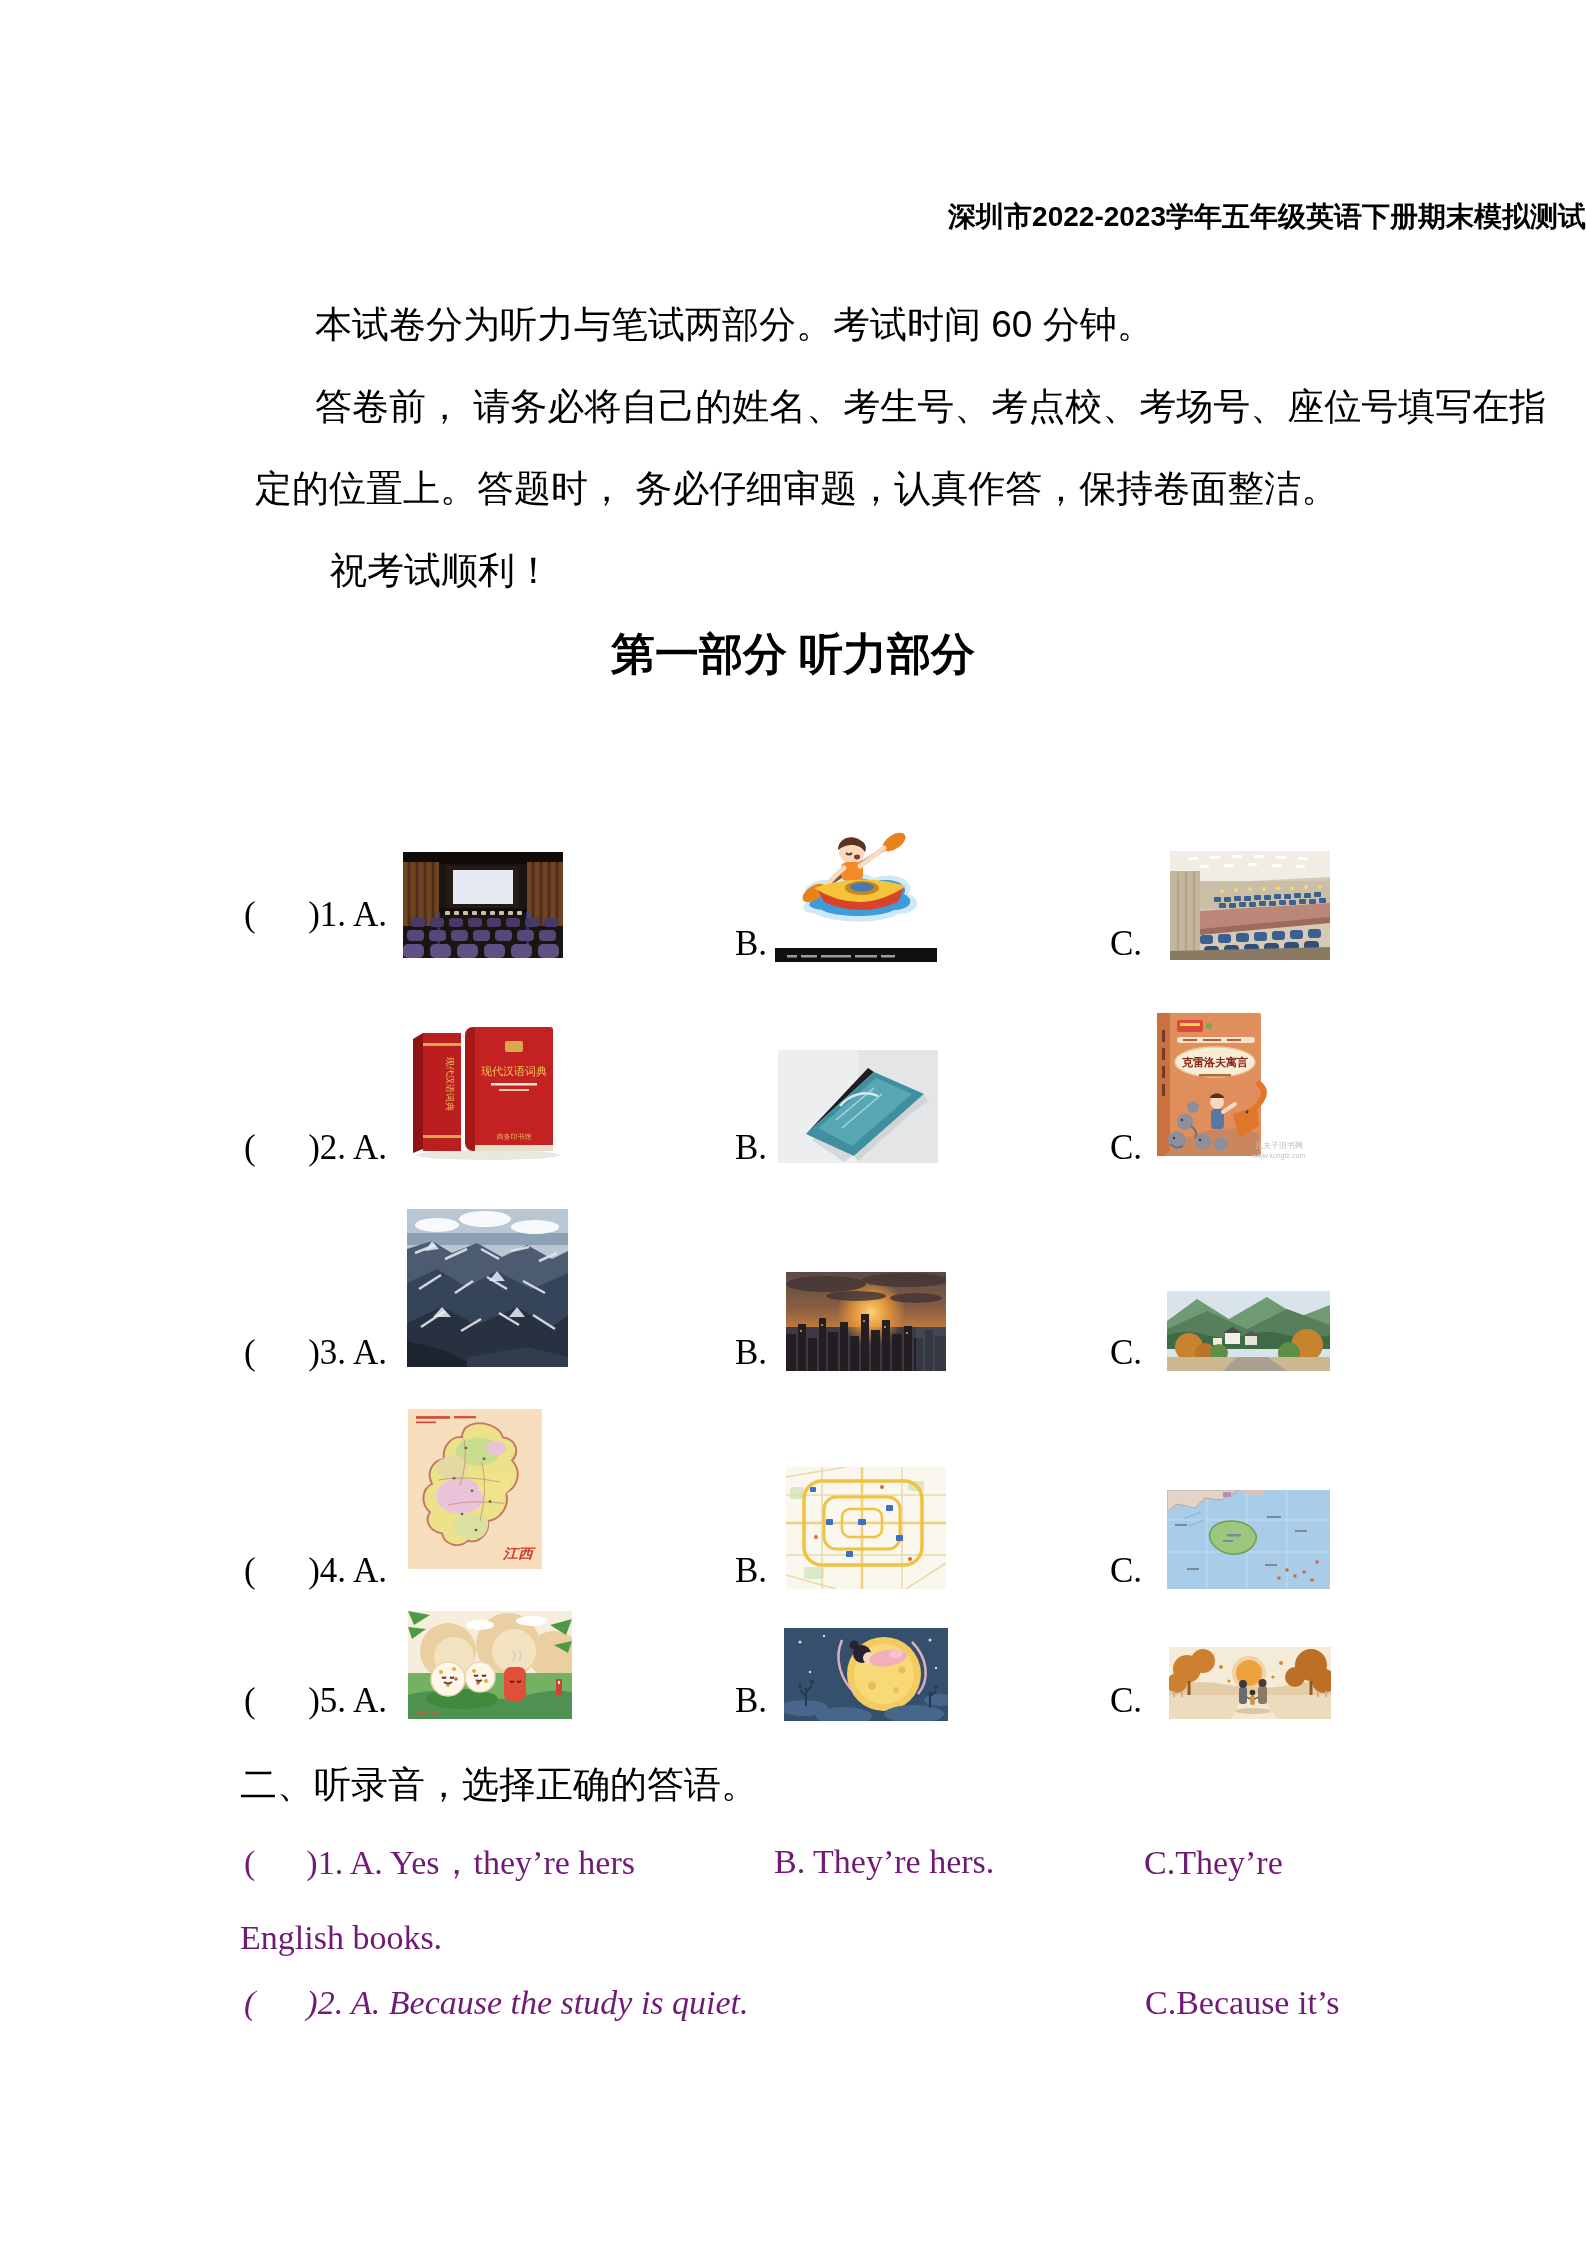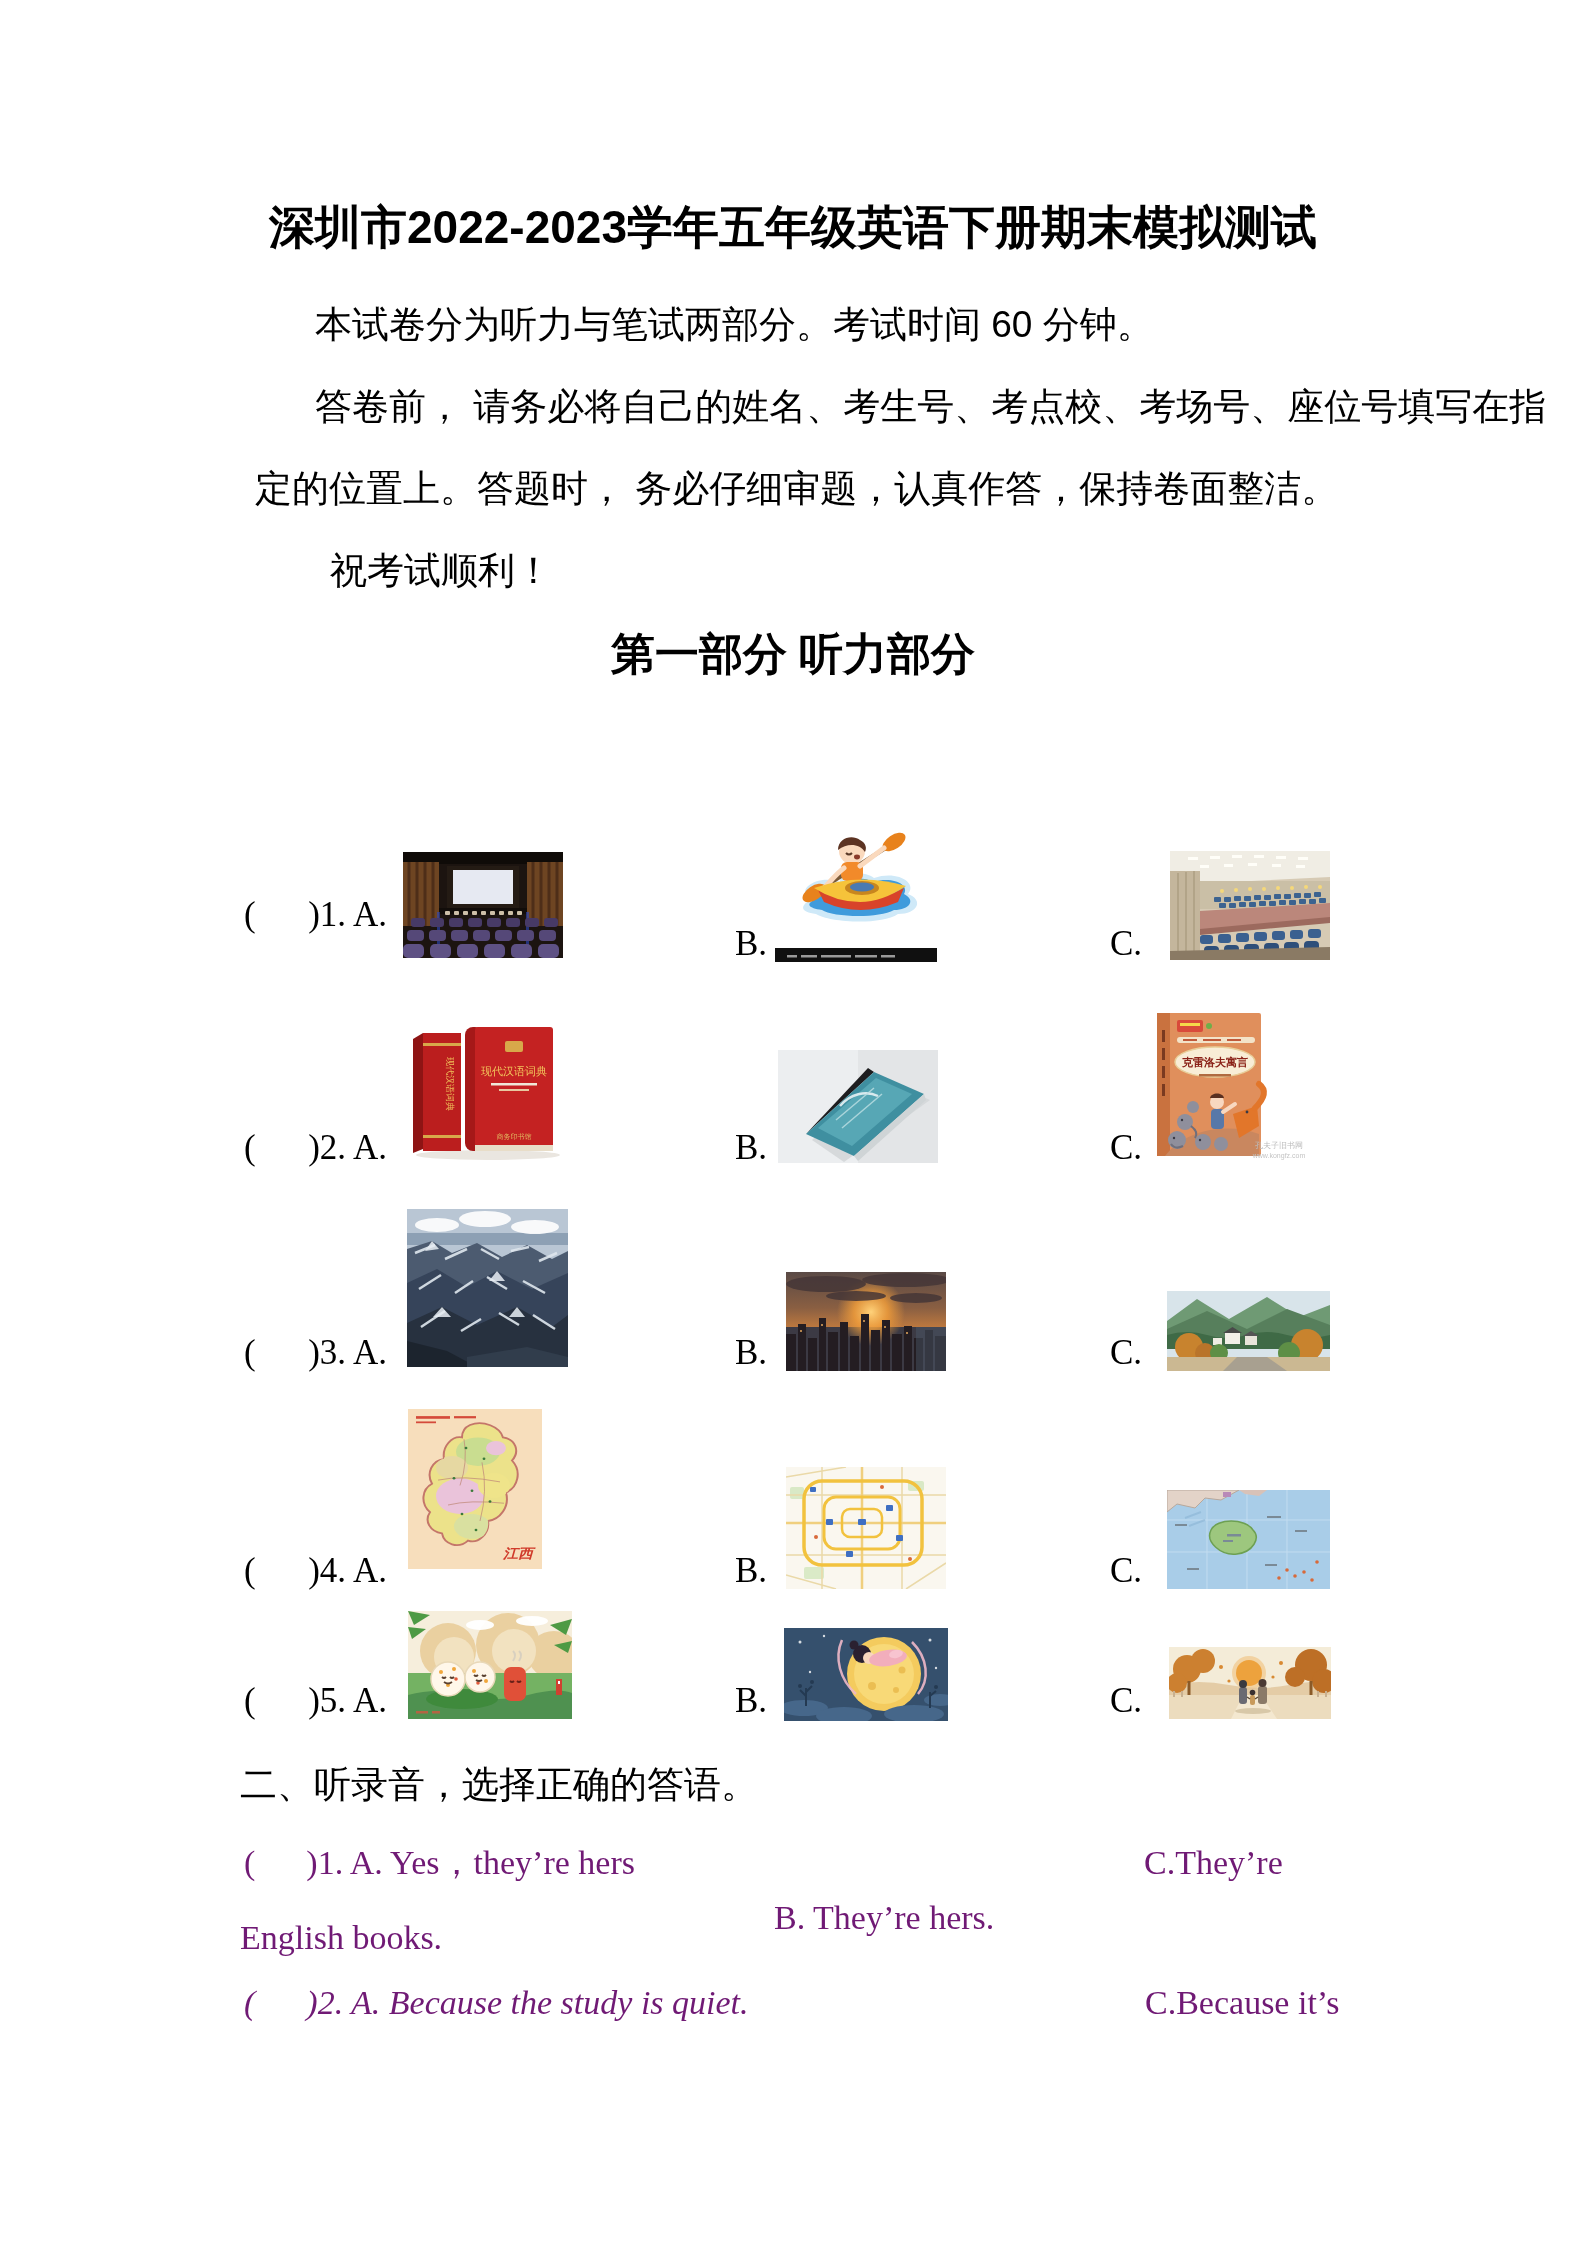--- a/index.html
+++ b/index.html
@@ -1,21 +1,21 @@
 <!DOCTYPE html>
 <html><head>
 <meta charset="utf-8">
 <style>
   html,body{margin:0;padding:0;background:#888;}
   .page{position:relative;width:1586px;height:2244px;background:#ffffff;overflow:hidden;}
   .abs{position:absolute;}
   .zh{font-family:"Liberation Sans",sans-serif;font-size:37px;color:#000;white-space:pre;line-height:1.2;}
   .en{font-family:"Liberation Serif",serif;font-size:34px;color:#701a75;white-space:pre;line-height:1.2;}
   .lbl{font-family:"Liberation Serif",serif;font-size:35px;color:#000;white-space:pre;line-height:1.2;}
-  .title{left:0;top:200px;width:1586px;text-align:center;font-size:46px;font-weight:700;}
+  .title{left:0;top:200px;width:1586px;text-align:right;font-size:28px;font-weight:700;}
   .part-heading{left:0;top:628px;width:1586px;text-align:center;font-size:44px;font-weight:700;}
   .imgbox{overflow:hidden;}
   .imgbox svg{display:block;width:100%;height:100%;}
   .wmbar{background:#101010;}
   h1,h2,p,span,div{margin:0;}
 </style>
 </head>
 <body>
 
 <div class="page">
@@ -640,20 +640,20 @@
         <rect x="89" y="39" width="9" height="18" rx="3" fill="#8a7a68"></rect>
           <circle cx="93.5" cy="36" r="4" fill="#4a3a34"></circle>
         <path d="M78 50 L81 52 M86 52 L89 50" stroke="#5a4a3a" stroke-width="1.5"></path>
       </g>
     </svg>
   </div>
 
   <p class="abs zh" style="left:240px;top:1763px;">二、听录音，选择正确的答语。</p>
 
   <span class="abs en" style="left:244px;top:1843px;">(      )1. A. Yes，they’re hers</span>
-  <span class="abs en" style="left:774px;top:1898px;">B. They’re hers.</span>
+  <span class="abs en" style="left:774px;top:1842px;">B. They’re hers.</span>
   <span class="abs en" style="left:1144px;top:1843px;">C.They’re</span>
   <span class="abs en" style="left:240px;top:1918px;">English books.</span>
 
   <span class="abs en" style="left:244px;top:1983px;font-style:italic;">(      )2. A. Because the study is quiet.</span>
   <span class="abs en" style="left:1145px;top:1983px;">C.Because it’s</span>
 
 </div>
 
 </body></html>

